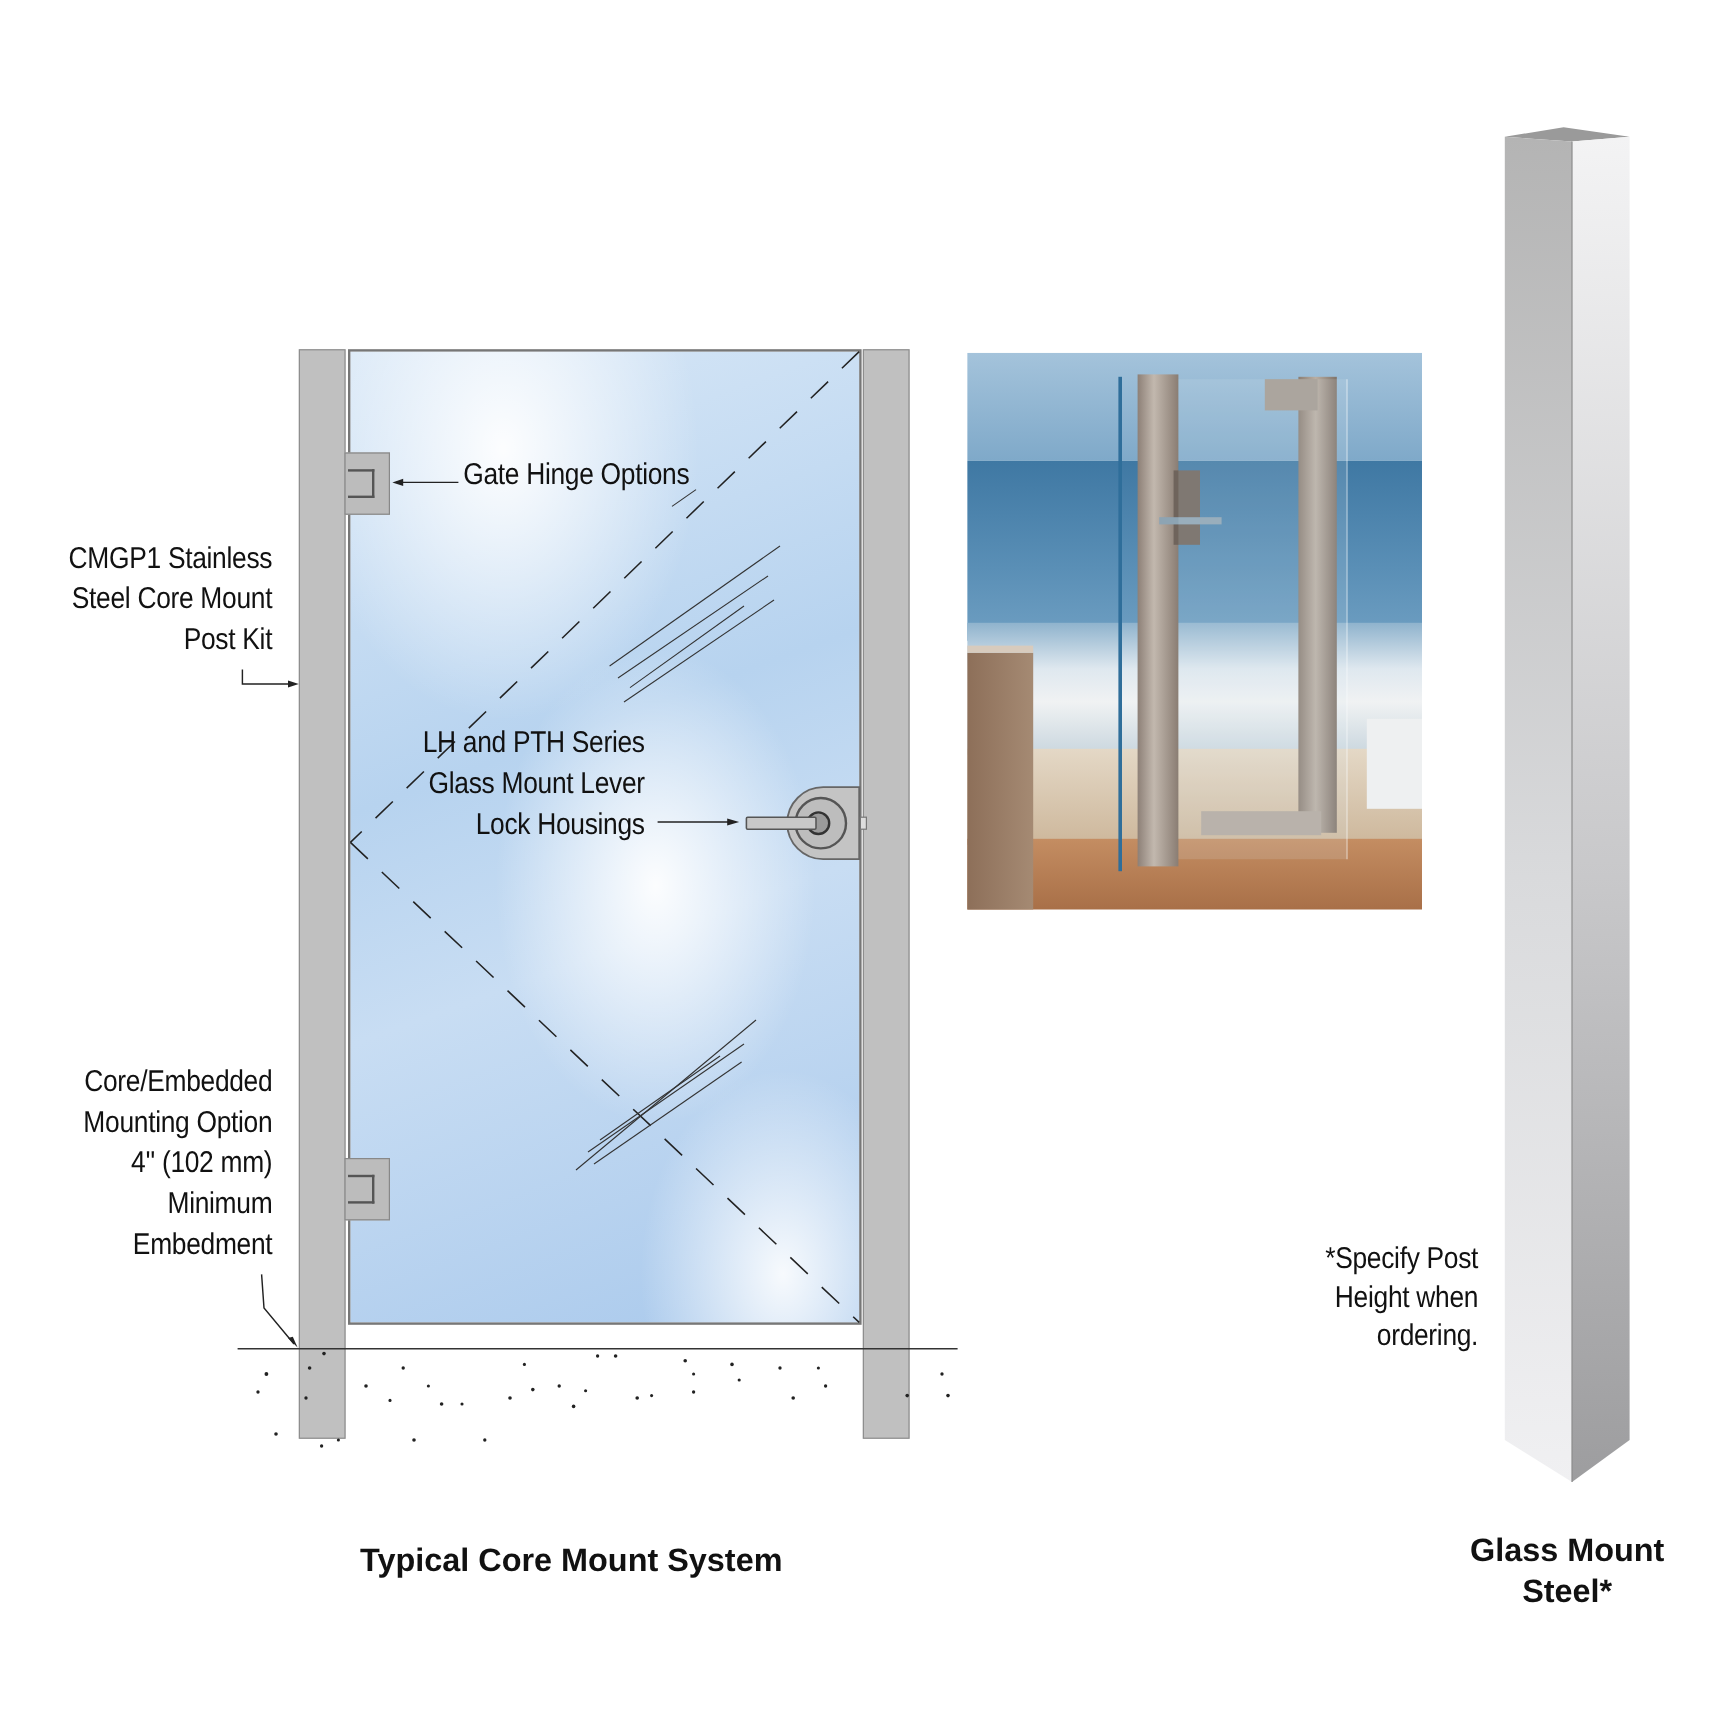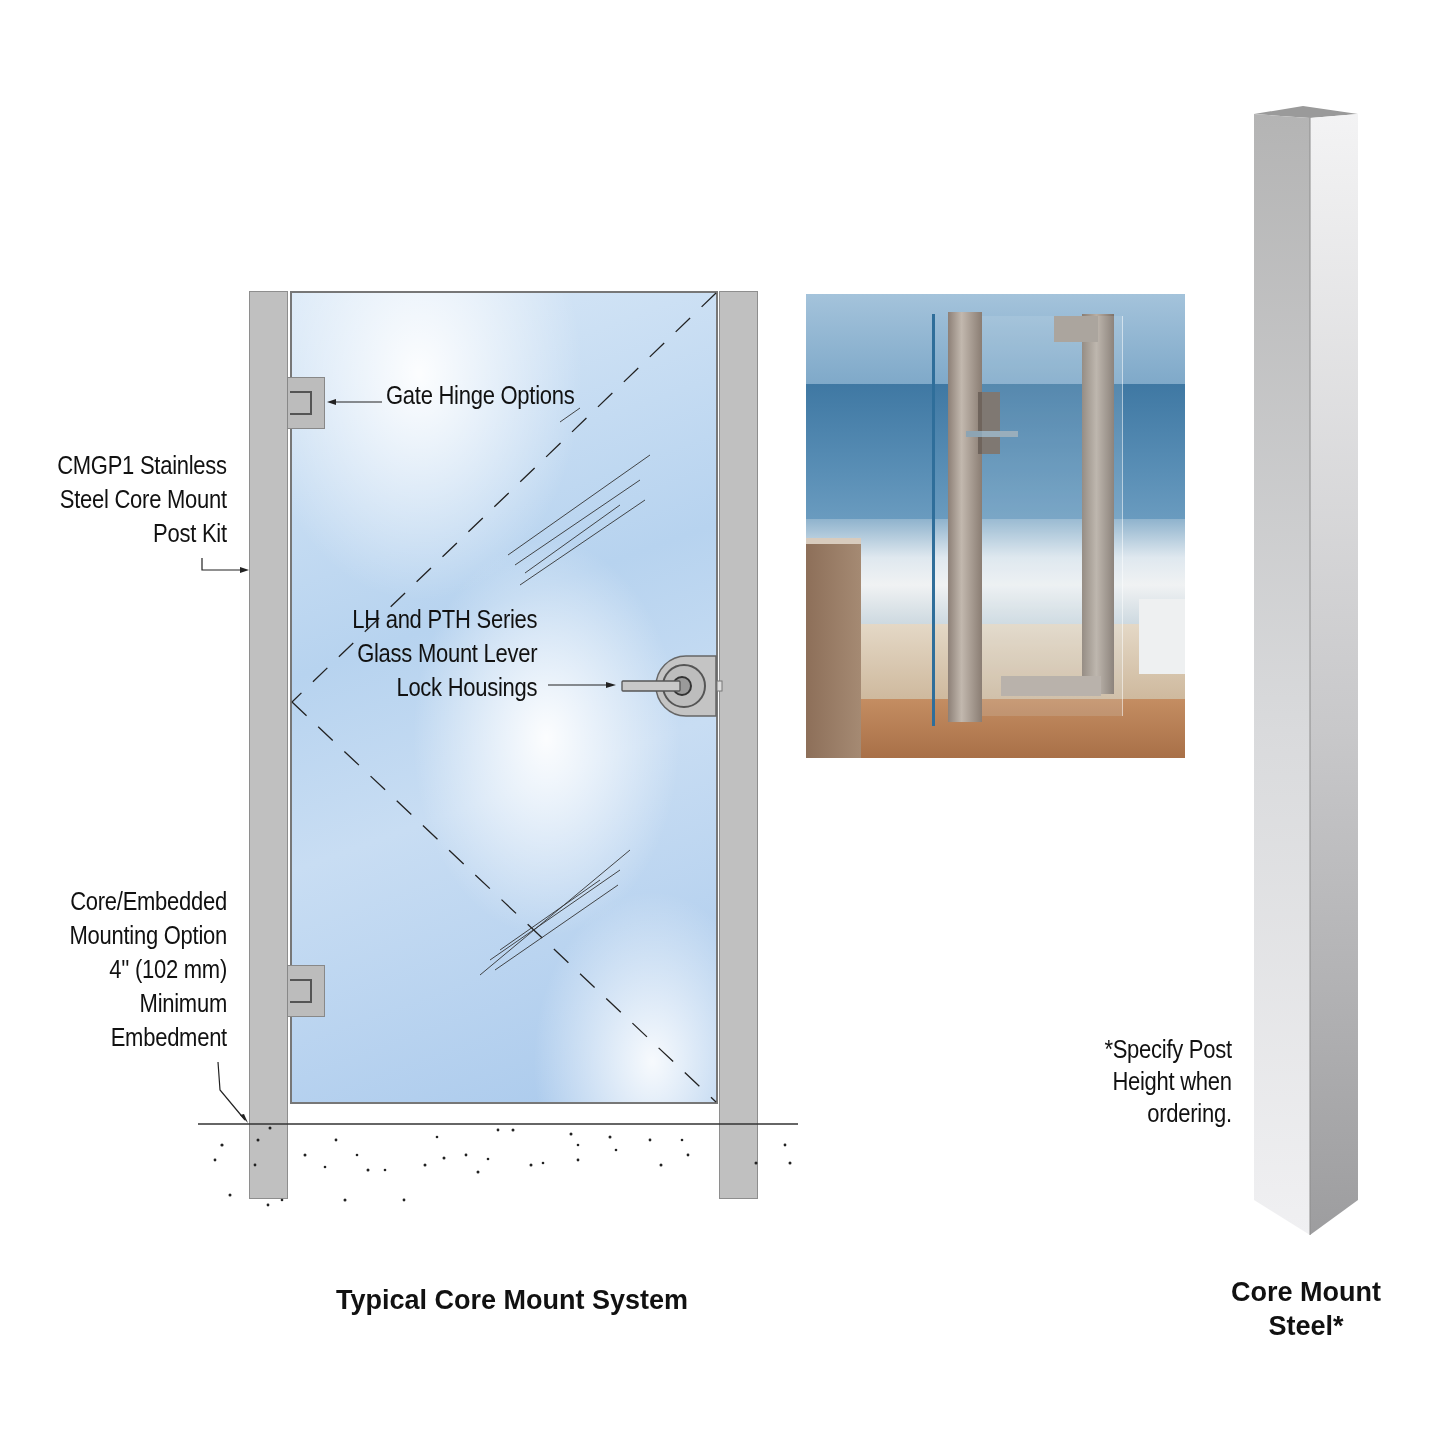--- a/index.html
+++ b/index.html
@@ -140,21 +140,21 @@
   </div>
 
   <div class="label right" style="right:1218px; top:884px;">
     <div>Core/Embedded</div>
     <div>Mounting Option</div>
     <div>4'' (102 mm)</div>
     <div>Minimum</div>
     <div>Embedment</div>
   </div>
 
-  <div class="caption" style="left:300px; top:1285px;margin-left:36px;">Typical Core Mount System</div>
+  <div class="caption" style="left:300px; top:1285px;">Typical Core Mount System</div>
 </div>
 
 <div class="photo" style="left:806px; top:294px; width:379px; height:464px;">
 
   <div class="abs" style="left:0; top:0; width:379px; height:90px; background:linear-gradient(#a4c3db,#7fa9c9);"></div>
 
   <div class="abs" style="left:0; top:90px; width:379px; height:150px; background:linear-gradient(#3f78a3,#5a8fb6 60%,#6f9fc2);"></div>
 
   <div class="abs" style="left:0; top:225px; width:379px; height:110px; background:linear-gradient(#8fb3cd,#dfe8ef 35%,#f0f2f3 60%,#c9d6de);"></div>
 
@@ -212,15 +212,15 @@
   <line x1="70" y1="18" x2="70" y2="1135" stroke="#8c8c8c" stroke-width="1"></line>
 </svg>
 
 <div class="label right" style="right:213px; top:1033px; line-height:32px;">
   <div>*Specify Post</div>
   <div>Height when</div>
   <div>ordering.</div>
 </div>
 
 <div class="caption" style="left:1215px; top:1275px; text-align:center; width:182px; line-height:34px;">
-  <div>Core Mount</div>
+  <div>Glass Mount</div>
   <div>Steel*</div>
 </div>
 
 </body></html>

